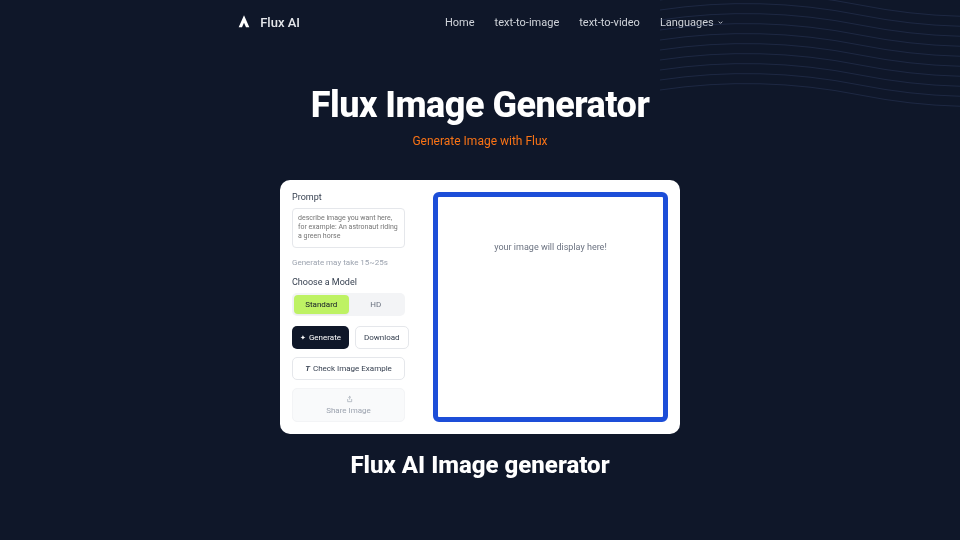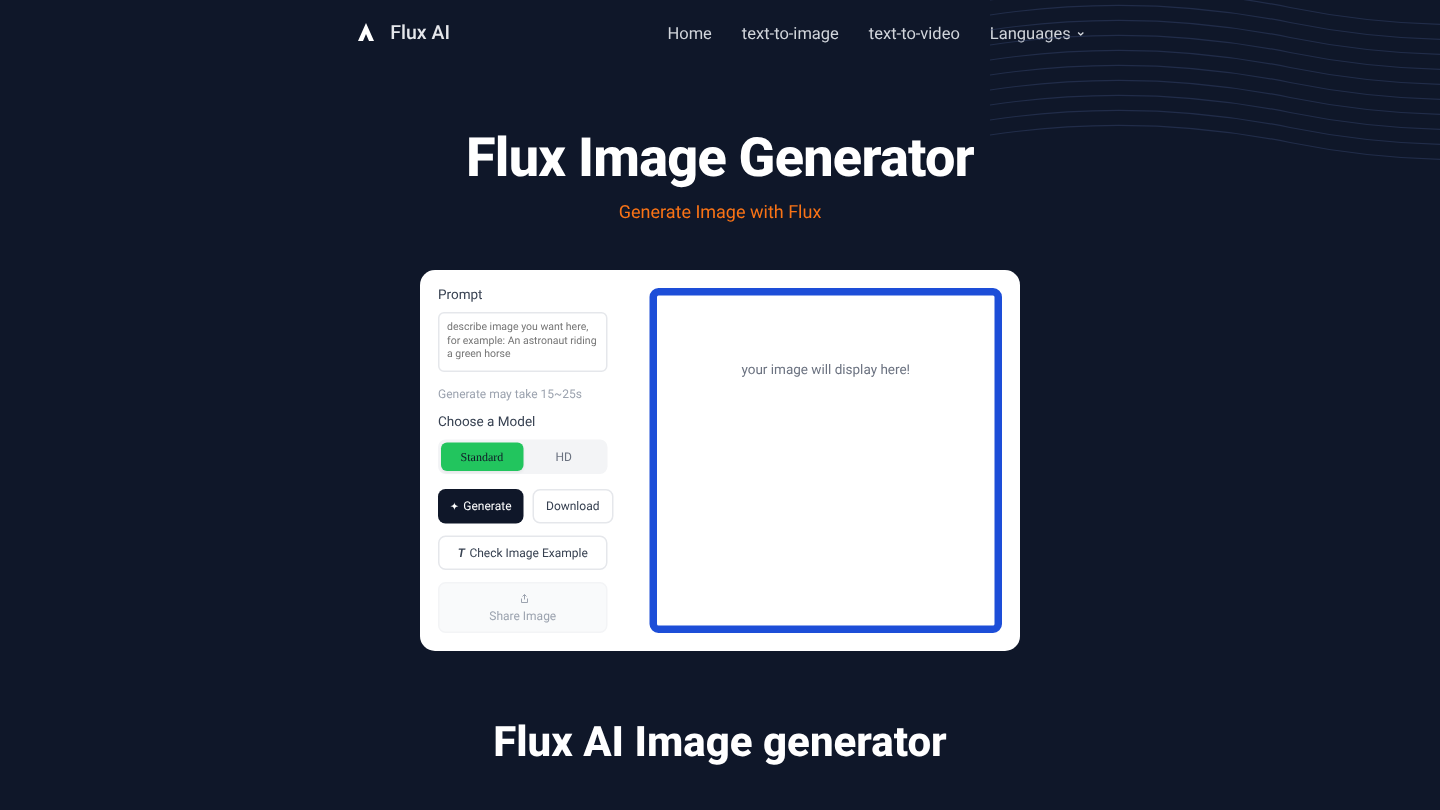--- a/index.html
+++ b/index.html
@@ -119,24 +119,23 @@
     .model-tab {
       flex: 1;
       text-align: center;
       padding: 5px 0;
       font-size: 8px;
       border-radius: 4px;
       cursor: pointer;
       color: #6b7280;
     }
     .model-tab.active {
-      background: #22c55e;
+      background: #bef264;
       color: #111827;
       box-shadow: 0 1px 2px rgba(0,0,0,0.05);
-      font-family: Liberation Serif, serif;
     }
     .btn-row {
       display: flex;
       gap: 6px;
       margin-bottom: 8px;
     }
     .btn {
       border-radius: 5px;
       padding: 6px 8px;
       font-size: 8px;
@@ -181,24 +180,24 @@
       align-items: flex-start;
       justify-content: center;
       padding-top: 45px;
     }
     .preview-text {
       font-size: 9px;
       color: #6b7280;
     }
     .section-title {
       text-align: center;
-      font-size: 28px;
+      font-size: 24px;
       font-weight: 800;
       color: #fff;
-      margin-top: 44px;
+      margin-top: 17px;
     }
     .chevron {
       width: 7px;
       height: 7px;
     }
     .sparkle {
       font-size: 7px;
     }
     .text-icon {
       font-size: 8px;

